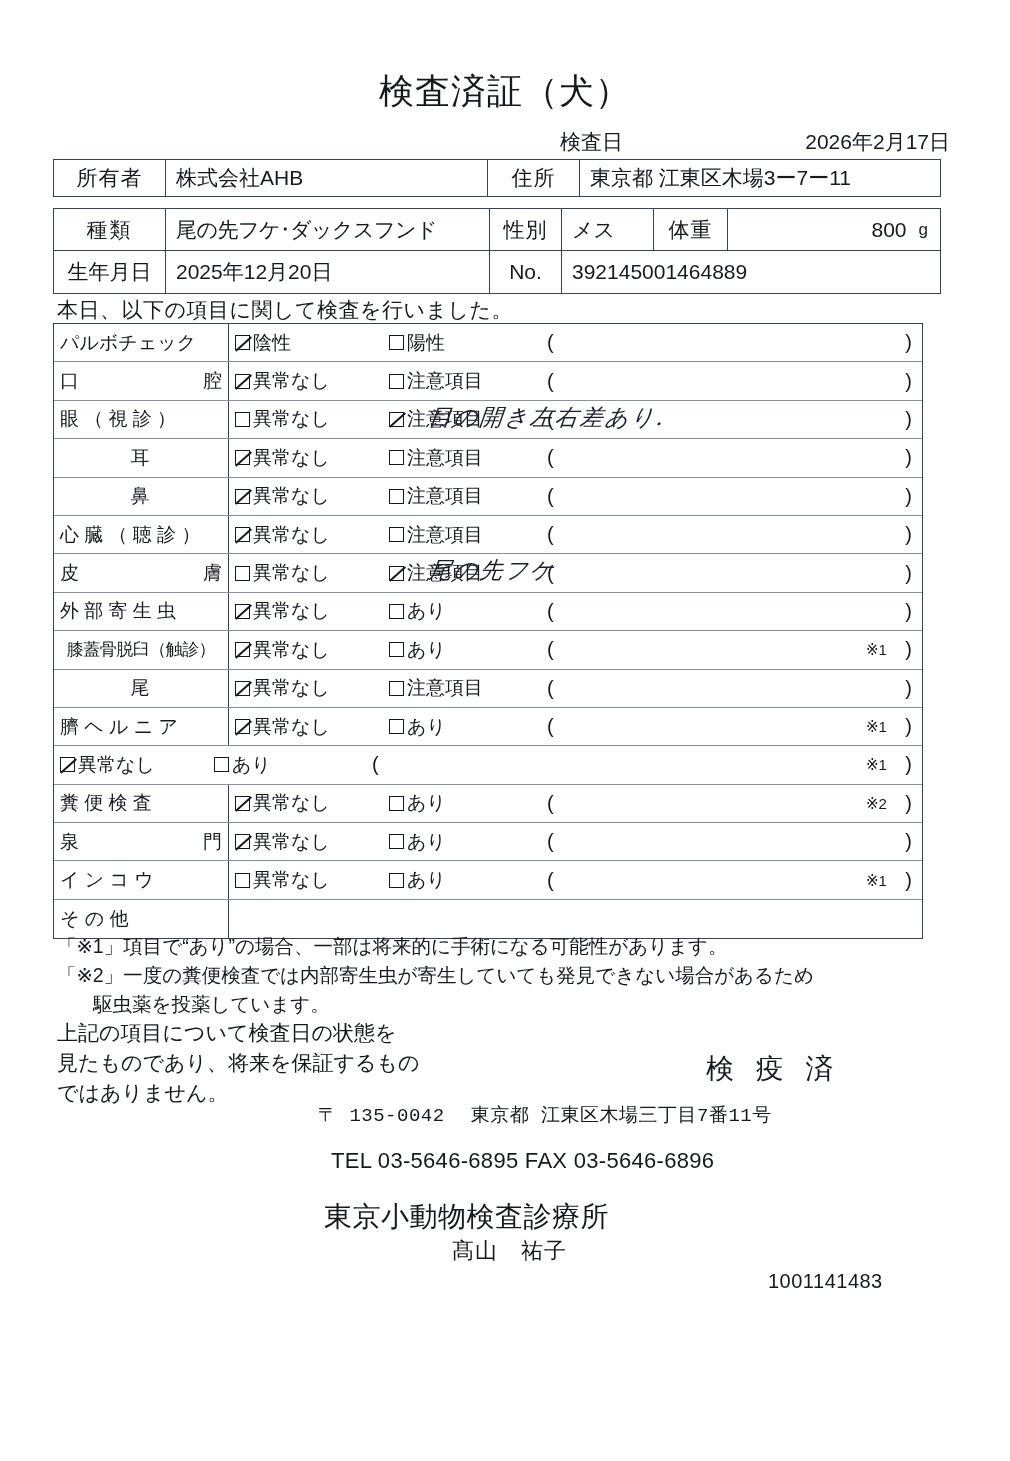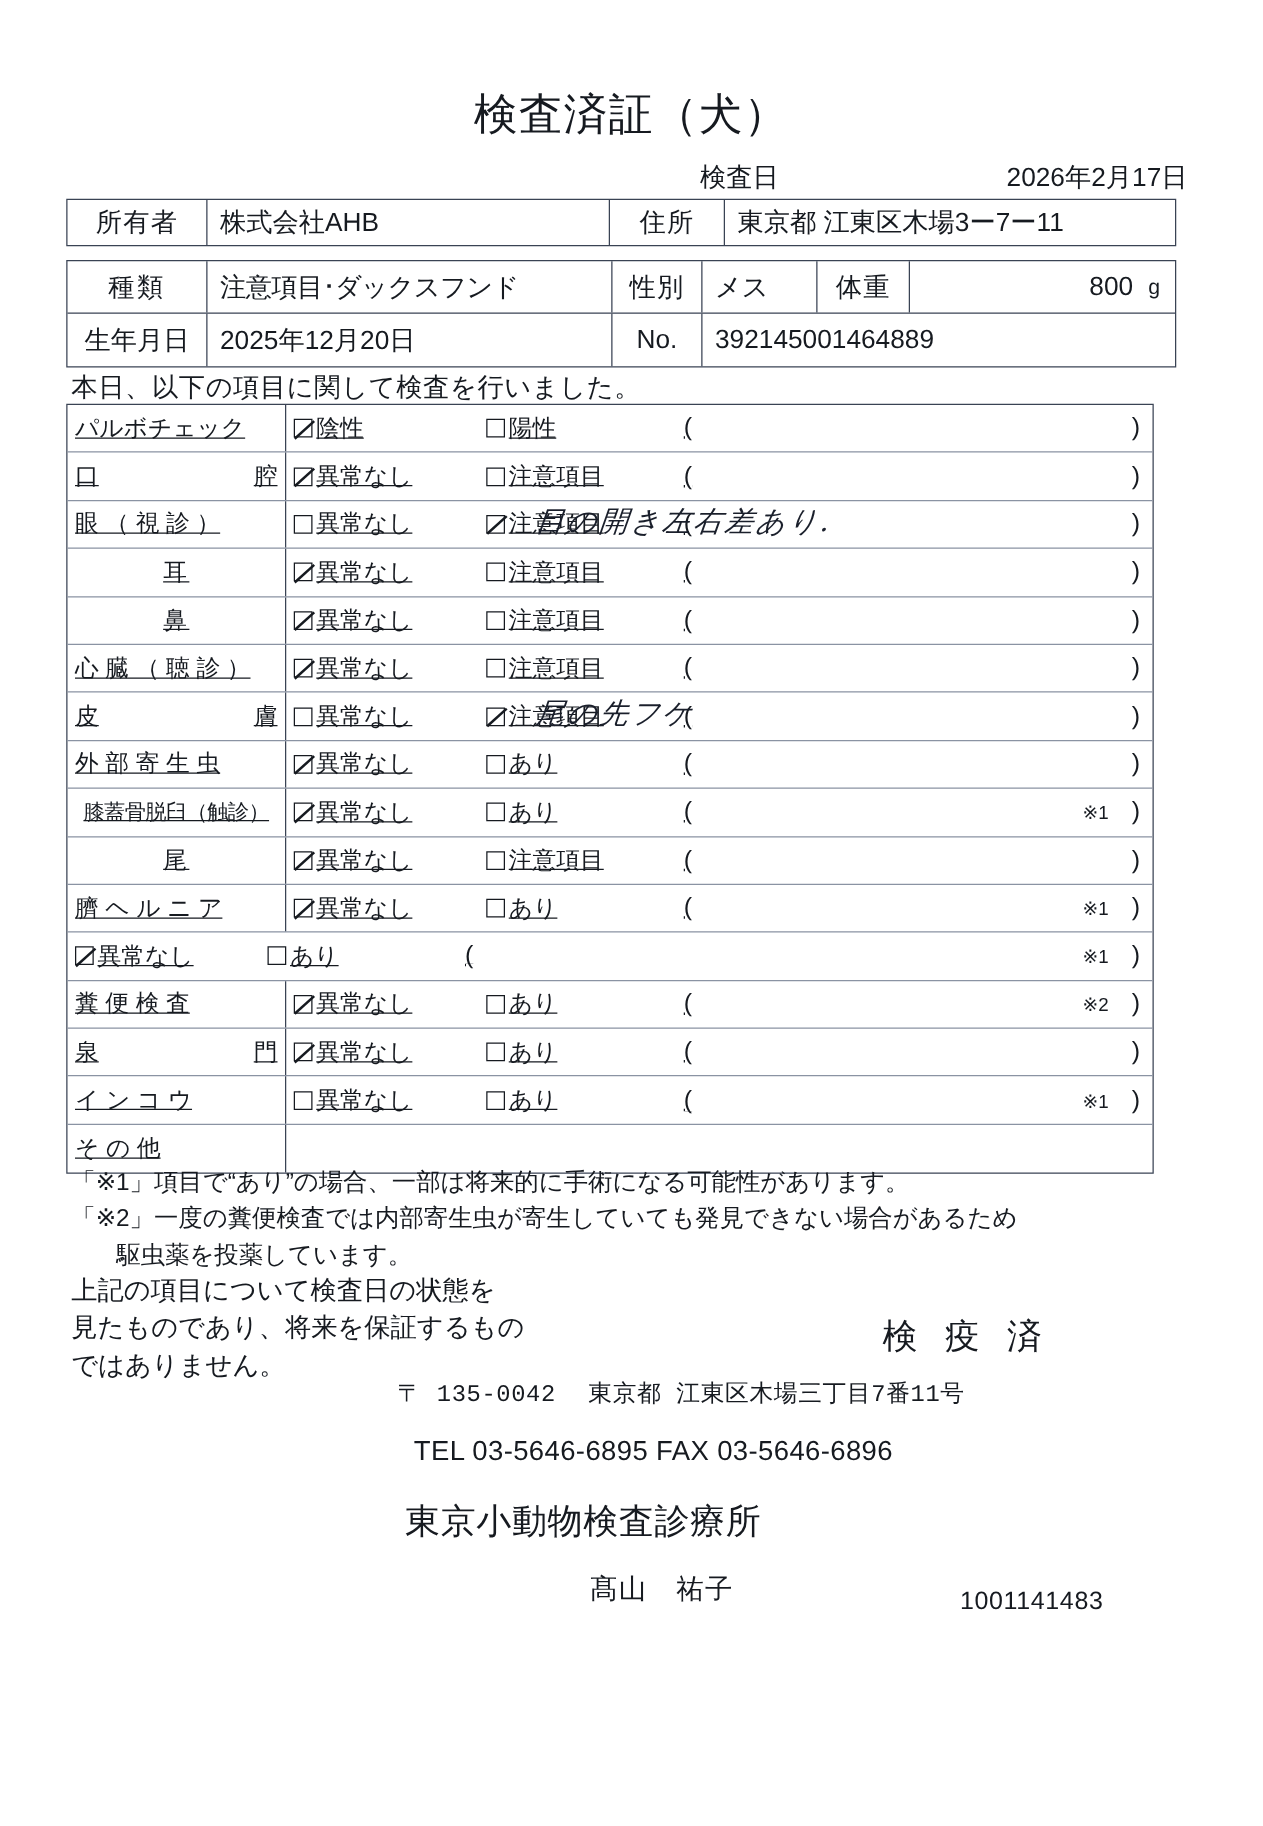--- a/index.html
+++ b/index.html
@@ -177,21 +177,20 @@
 
   
   .items-table {
     position: absolute;
     top: 323px;
     left: 53px;
     width: 870px;
     border: 1.6px solid #3a4354;
     box-sizing: border-box;
     background: #fff;
-    text-decoration: underline;
   }
   .item-row {
     display: flex;
     height: 38.4px;
     border-bottom: 1.1px solid #8a93a3;
     box-sizing: border-box;
     position: relative;
   }
   .item-row:last-child { border-bottom: none; }
 
@@ -321,24 +320,23 @@
   .clinic-name {
     position: absolute;
     top: 1198px;
     left: 324px;
     font-size: 28px;
     letter-spacing: 0.5px;
   }
   .clinic-person {
     position: absolute;
     top: 1236px;
-    left: 472px;
+    left: 452px;
     font-size: 22px;
     letter-spacing: 1px;
-    margin-top: 20px;
   }
   .doc-serial {
     position: absolute;
     top: 1270px;
     left: 768px;
     font-size: 20px;
     letter-spacing: 0.5px;
   }
 </style>
 </head>
@@ -356,21 +354,21 @@
   <div class="hdr-owner">
     <div class="cell c-owner-label">所有者</div>
     <div class="cell c-owner-value">株式会社AHB</div>
     <div class="cell c-addr-label">住所</div>
     <div class="cell c-addr-value">東京都 江東区木場3ー7ー11</div>
   </div>
 
   <div class="hdr-detail">
     <div class="row r1">
       <div class="cell c-breed-label">種類</div>
-      <div class="cell c-breed-value">注意項目･ダックスフンド</div>
+      <div class="cell c-breed-value">尾の先フケ･ダックスフンド</div>
       <div class="cell c-sex-label">性別</div>
       <div class="cell c-sex-value">メス</div>
       <div class="cell c-wt-label">体重</div>
       <div class="cell c-wt-value">
         <span>800</span>
         <span class="wt-unit">g</span>
       </div>
     </div>
     <div class="row r2">
       <div class="cell c-dob-label">生年月日</div>

